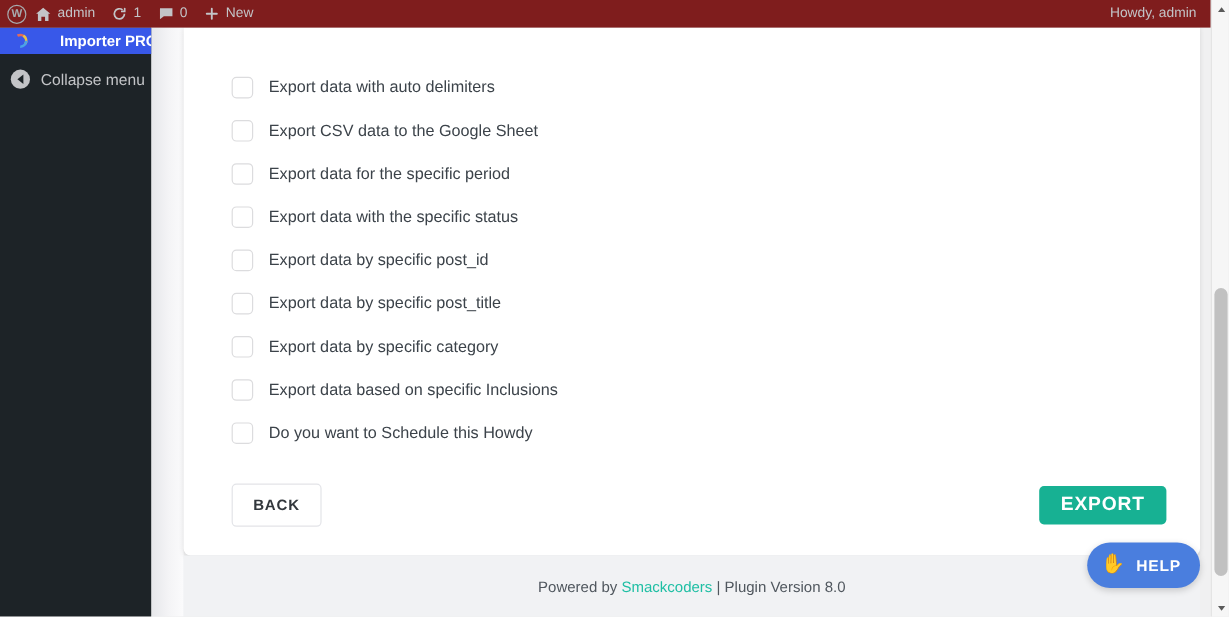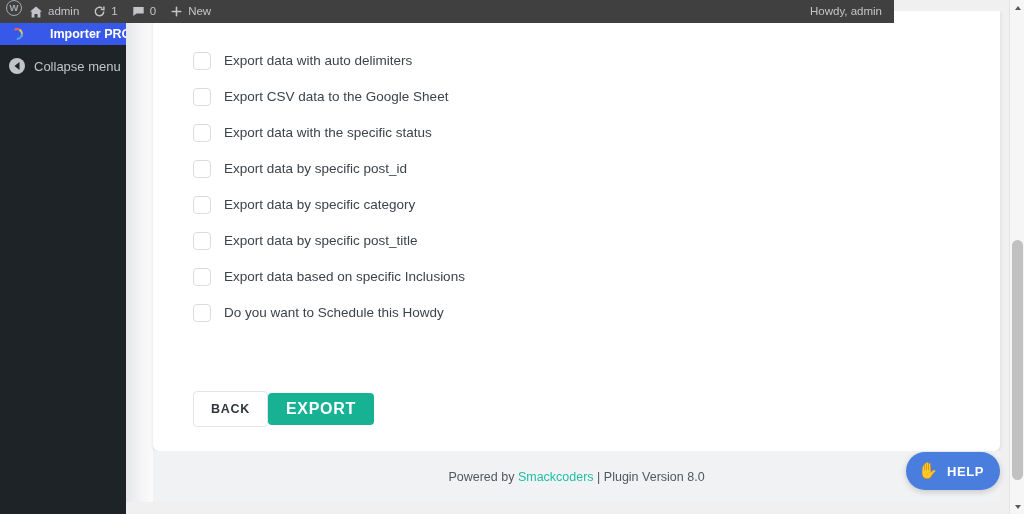--- a/index.html
+++ b/index.html
@@ -17,24 +17,25 @@
     width: 1024px;
     height: 514px;
     overflow: hidden;
     background: #f0f0f1;
   }
 
   
   #adminbar {
     position: absolute;
     top: 0; left: 0;
-    width: 894px;
+    width: 1009px;
     height: 23px;
-    background: #404040;
-    display: flex;
+    background: #7f1d1d;
+    display: flex;
+    align-items: center;
     z-index: 40;
     font-size: 11.5px;
     color: #c3c4c7;
   }
   .ab-item {
     display: flex;
     align-items: center;
     gap: 5px;
     height: 23px;
     padding: 0 7px;
@@ -113,21 +114,21 @@
     top: 50%; left: 52%;
     transform: translate(-50%,-50%);
     border-top: 4px solid transparent;
     border-bottom: 4px solid transparent;
     border-right: 5px solid #1d2327;
   }
 
   
   #content-wrap {
     position: absolute;
-    top: 11px; left: 126px;
+    top: 23px; left: 126px;
     width: 883px;
     height: 491px;
     background: #f0f0f1;
     overflow: hidden;
   }
   .gutter-shade {
     position: absolute;
     top: 0; left: 0;
     width: 27px;
     height: 491px;
@@ -167,20 +168,21 @@
     white-space: nowrap;
   }
 
   .btn-row {
     position: absolute;
     left: 40px;
     right: 28px;
     top: 380px;
     display: flex;
     align-items: center;
+    justify-content: space-between;
   }
   .btn-back {
     min-width: 68px;
     height: 36px;
     padding: 0 17px;
     background: #fff;
     border: 1px solid #e3e4e8;
     border-radius: 4px;
     color: #32373c;
     font-size: 12.5px;
@@ -364,40 +366,44 @@
         <div class="check-row">
           <span class="cbox"></span>
           <span class="check-label">Export data with auto delimiters</span>
         </div>
 
         <div class="check-row">
           <span class="cbox"></span>
           <span class="check-label">Export CSV data to the Google Sheet</span>
         </div>
 
+        <div class="check-row">
+          <span class="cbox"></span>
+          <span class="check-label">Export data for the specific period</span>
+        </div>
 
         <div class="check-row">
           <span class="cbox"></span>
           <span class="check-label">Export data with the specific status</span>
         </div>
 
 
         <div class="check-row">
           <span class="cbox"></span>
           <span class="check-label">Export data by specific post_id</span>
         </div>
 
         <div class="check-row">
           <span class="cbox"></span>
+          <span class="check-label">Export data by specific post_title</span>
+        </div>
+
+        <div class="check-row">
+          <span class="cbox"></span>
           <span class="check-label">Export data by specific category</span>
-        </div>
-
-        <div class="check-row">
-          <span class="cbox"></span>
-          <span class="check-label">Export data by specific post_title</span>
         </div>
 
         <div class="check-row">
           <span class="cbox"></span>
           <span class="check-label">Export data based on specific Inclusions</span>
         </div>
 
         <div class="check-row">
           <span class="cbox"></span>
           <span class="check-label">Do you want to Schedule this Howdy</span>

